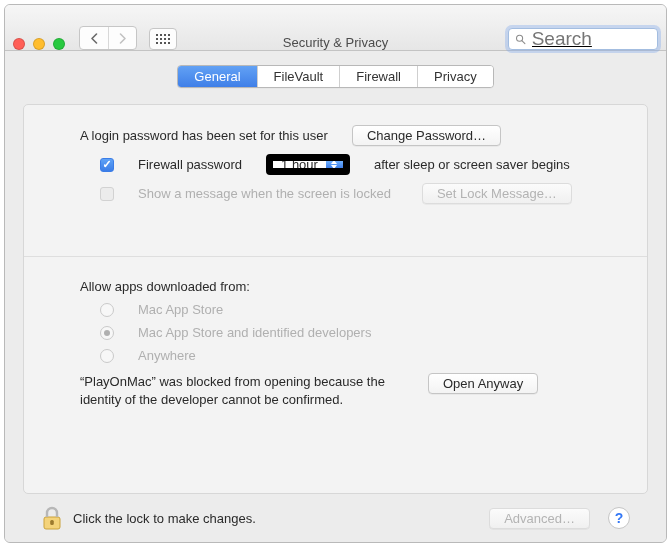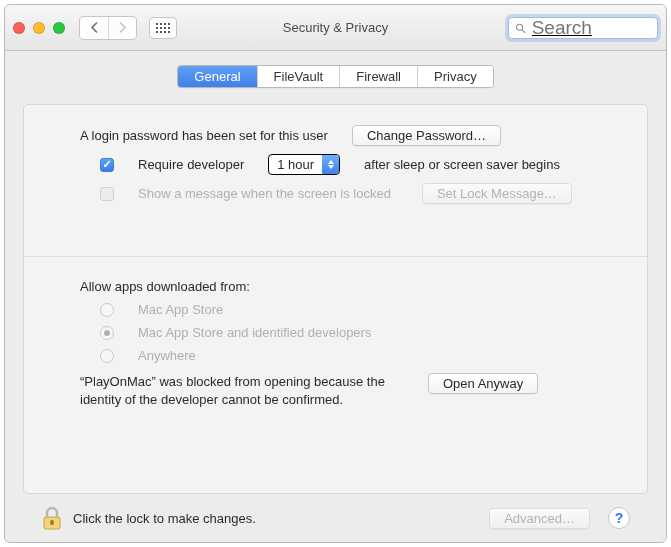--- a/index.html
+++ b/index.html
@@ -20,21 +20,21 @@
     background: #ececec;
     display: flex;
     flex-direction: column;
   }
   
   .titlebar {
     height: 46px;
     background: linear-gradient(#f6f6f6, #e6e6e6);
     border-bottom: 1px solid #c3c3c3;
     display: flex;
-    align-items: center;
+    align-items: flex-end;
     padding: 0 8px;
     gap: 8px;
     position: relative;
   }
   .traffic-lights { display: flex; gap: 8px; margin-right: 6px; }
   .tl { width: 12px; height: 12px; border-radius: 50%; border: 0.5px solid rgba(0,0,0,0.15); }
   .tl.red { background: #ff5f57; }
   .tl.yel { background: #ffbd2e; }
   .tl.gre { background: #28c940; }
   .nav-group { display: inline-flex; border: 1px solid #c6c6c6; border-radius: 4px; overflow: hidden; background: #fdfdfd; }
@@ -96,21 +96,21 @@
     width: 14px; height: 14px; border: 1px solid #b5b5b5; border-radius: 3px; background:#fff; display:inline-flex; align-items:center; justify-content:center; flex-shrink:0;
   }
   .checkbox.checked { background: linear-gradient(#5fa2f6,#3b7de7); border-color:#3b7de7; }
   .checkbox.checked::after { content:"✓"; color:#fff; font-size:11px; line-height:1; font-weight:bold; }
   .checkbox.dim { background:#ececec; border-color:#d2d2d2; }
   .checkbox.dimchecked { background:#e0e0e0; border-color:#cfcfcf; }
   .checkbox.dimchecked::after { content:"✓"; color:#a8a8a8; font-size:11px; line-height:1; font-weight:bold;}
   .dimtext { color: #b0b0b0; }
   .popup {
     display:inline-flex; align-items:center;
-    height: 21px; border:1px solid #000000; border-radius:4px; background:#fff; overflow:hidden;
+    height: 21px; border:7px solid #000000; border-radius:4px; background:#fff; overflow:hidden;
   }
   .popup .val { padding: 0 8px; font-size:13px; }
   .popup .stepper {
     width: 17px; height: 100%; background: linear-gradient(#6fb0ff,#3f7fe8);
     display:flex; flex-direction:column; justify-content:center; align-items:center; gap:1px;
   }
   .tri-up, .tri-down { width:0; height:0; border-left:3.5px solid transparent; border-right:3.5px solid transparent;}
   .tri-up { border-bottom:4px solid #fff; }
   .tri-down { border-top:4px solid #fff; }
   .hr { height:1px; background:#dedede; margin: 18px -18px; }
@@ -197,21 +197,21 @@
 
   <div class="pane">
 
     <div class="row indent1">
       <span>A login password has been set for this user</span>
       <span class="btn">Change Password…</span>
     </div>
 
     <div class="row indent2">
       <span class="checkbox checked"></span>
-      <span>Require developer</span>
+      <span>Firewall password</span>
       <span class="popup">
         <span class="val">1 hour</span>
         <span class="stepper">
           <span class="tri-up"></span>
             <span class="tri-down"></span>
         </span>
       </span>
       <span>after sleep or screen saver begins</span>
     </div>
 

